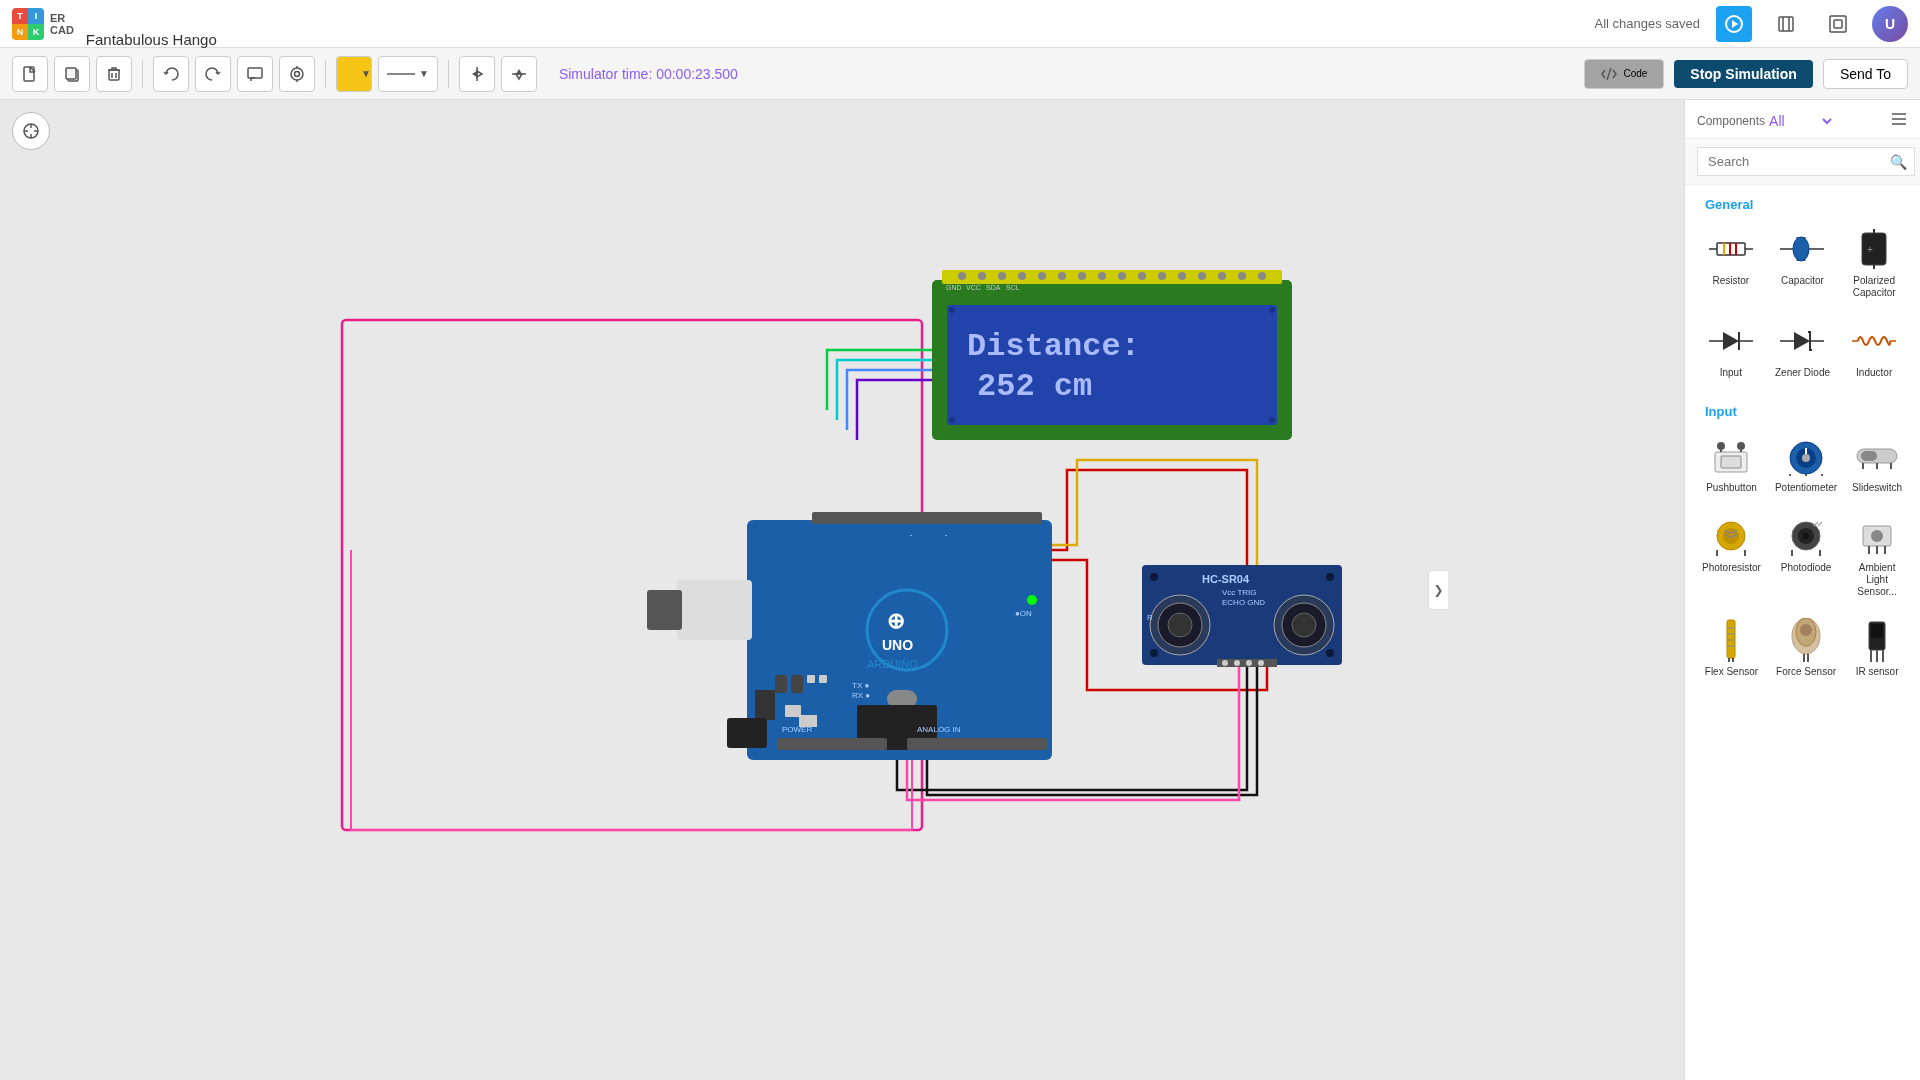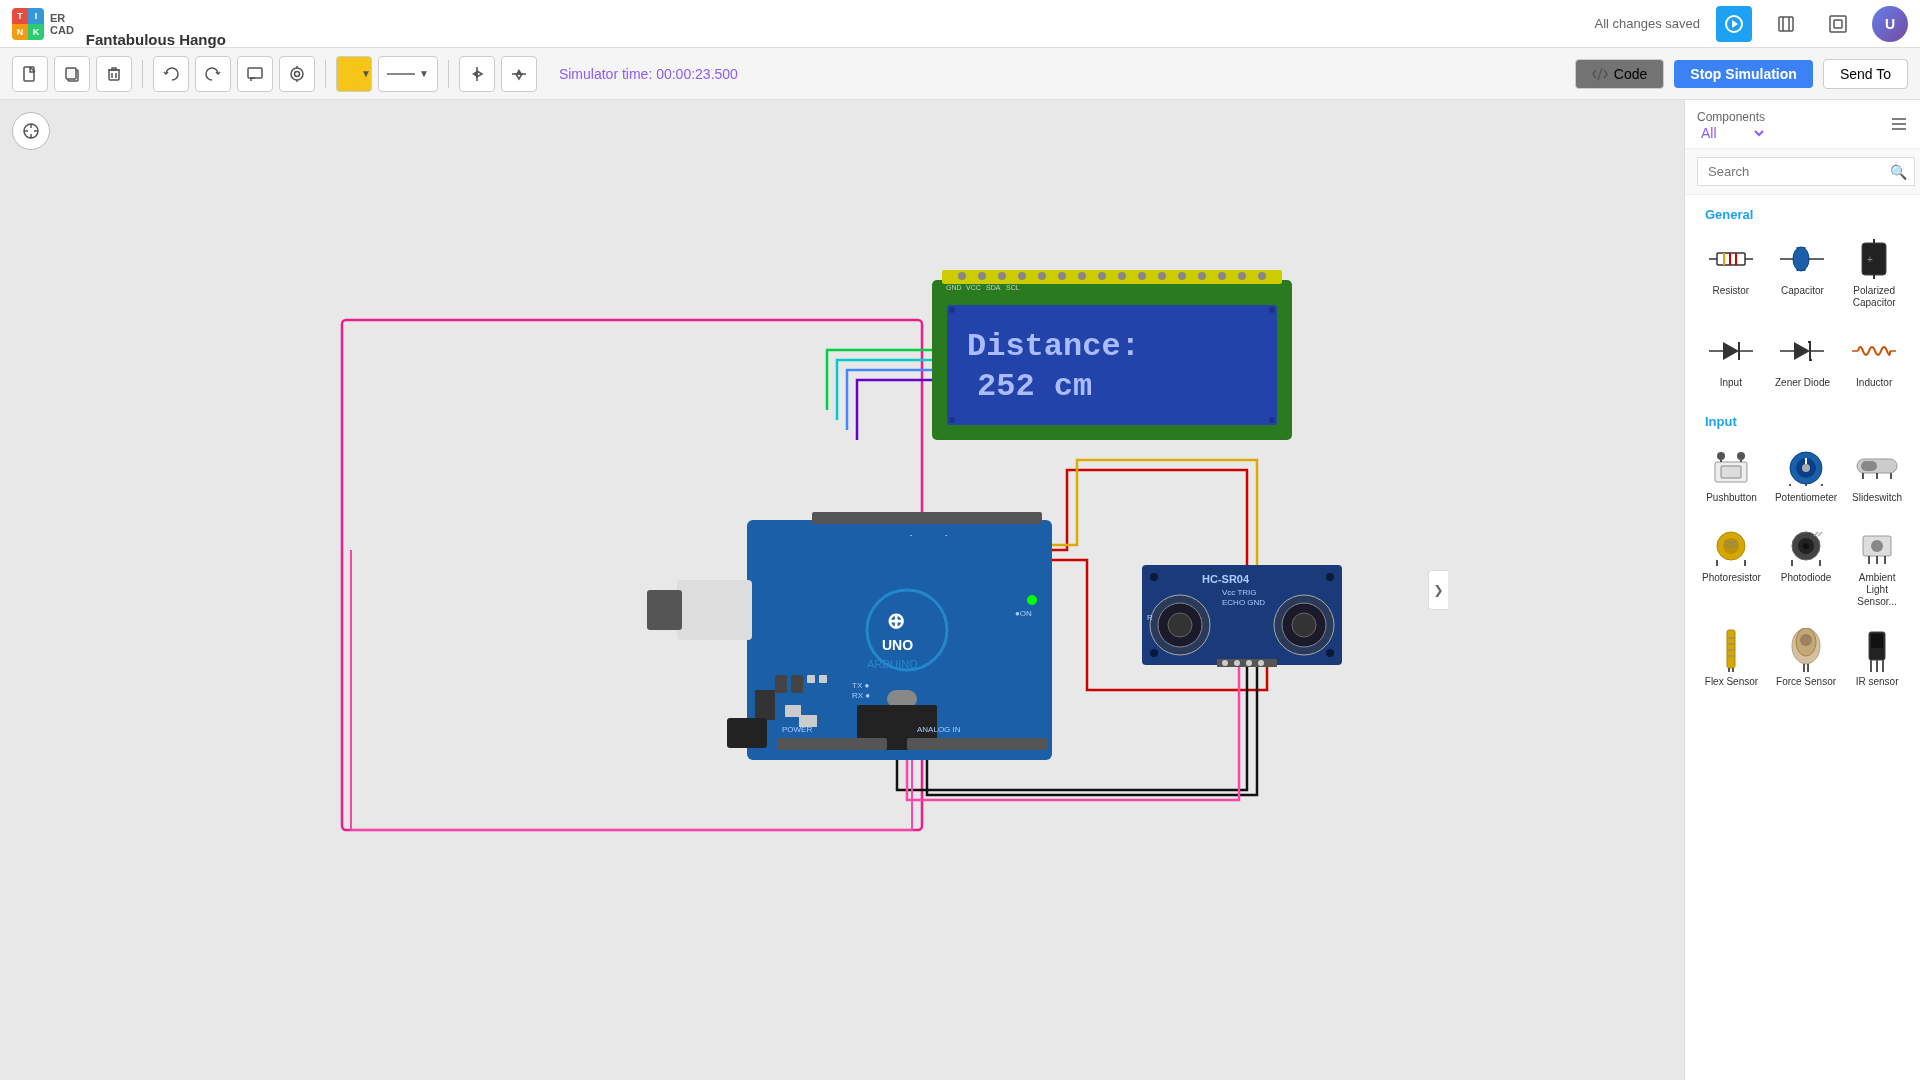--- a/index.html
+++ b/index.html
@@ -30,21 +30,21 @@
       border-radius: 4px;
       overflow: hidden;
       font-size: 9px;
       font-weight: bold;
       color: #fff;
     }
     .logo-t { background: #e74c3c; display:flex; align-items:center; justify-content:center; }
     .logo-i { background: #3498db; display:flex; align-items:center; justify-content:center; }
     .logo-n { background: #f39c12; display:flex; align-items:center; justify-content:center; }
     .logo-k { background: #2ecc71; display:flex; align-items:center; justify-content:center; }
-    #project-name { font-size: 15px; color: #333; font-weight: 700; margin-top: 32px; }
+    #project-name { font-size: 15px; color: #333; font-weight: 400; margin-top: 32px; }
     #topbar-right { margin-left: auto; display: flex; align-items: center; gap: 16px; }
     #all-changes-saved { font-size: 13px; color: #666; }
     .topbar-icon-btn {
       width: 36px; height: 36px;
       border-radius: 4px;
       display: flex; align-items:center; justify-content:center;
       cursor: pointer;
       border: none;
       background: transparent;
       font-size: 18px;
@@ -96,29 +96,29 @@
       display: flex; align-items:center; justify-content:center;
       cursor: pointer;
       gap: 4px;
     }
     #sim-time { margin-left: 16px; font-size: 14px; color: #8b5cf6; font-weight: 500; }
     #toolbar-right { margin-left: auto; display: flex; align-items:center; gap: 10px; }
     .code-btn {
       padding: 6px 16px;
       border: 1px solid #ccc;
       border-radius: 4px;
-      background: #737373;
-      font-size: 14px;
+      background: #a3a3a3;
+      font-size: 10px;
       cursor: pointer;
       display: flex; align-items:center; gap: 6px;
     }
     .stop-sim-btn {
       padding: 6px 16px;
       border-radius: 4px;
-      background: #3b82f6;
+      background: #0c4a6e;
       color: #fff;
       font-size: 14px;
       font-weight: bold;
       cursor: pointer;
       border: none;
     }
     .send-to-btn {
       padding: 6px 16px;
       border: 1px solid #ccc;
       border-radius: 4px;
@@ -553,21 +553,21 @@
 
         <text x="5" y="55" fill="#aaccff" font-size="8">R</text>
       </g>
 
     </svg>
   </div>
 
   <div id="right-panel">
 
     <div id="components-header">
-      <div style="display:flex;flex-direction:column;flex:1;">
+      <div style="display:flex;flex-direction:row;flex:1;align-items:center;">
         <span id="components-label">Components</span>
         <div id="components-filter">
           <select id="filter-select">
             <option>All</option>
             <option>General</option>
             <option>Input</option>
             <option>Output</option>
           </select>
         </div>
       </div>

